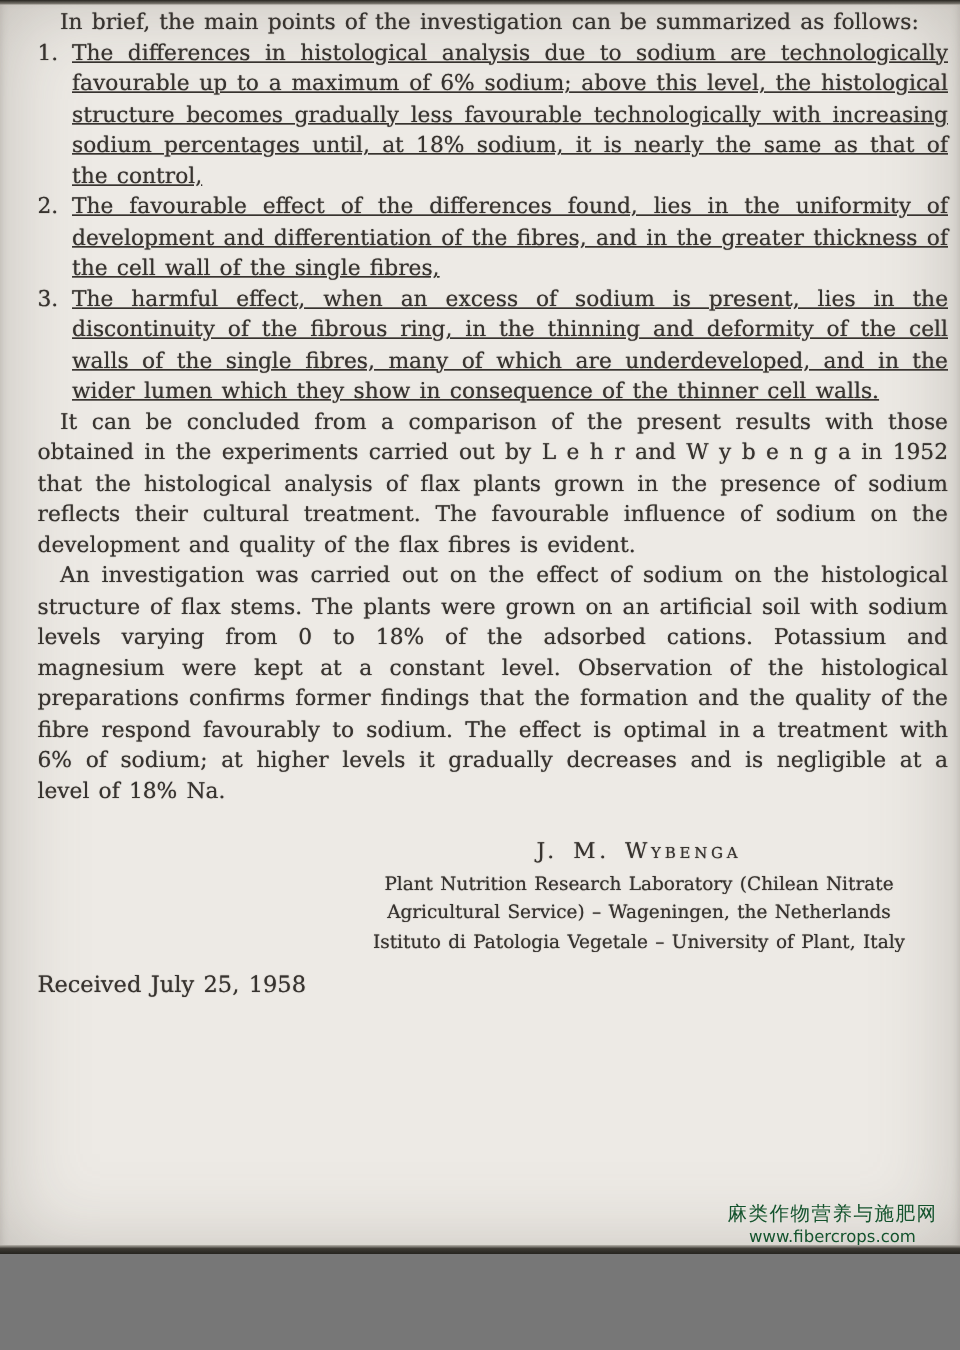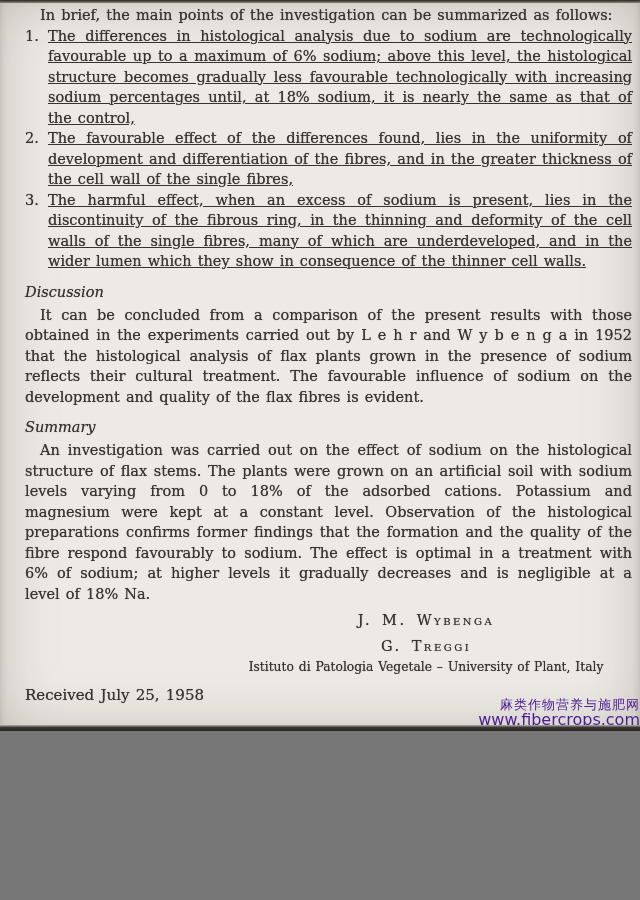--- a/index.html
+++ b/index.html
@@ -1,18 +1,18 @@
 <!DOCTYPE html>
 <html><head>
 <meta charset="utf-8">
 <style>
   html,body{margin:0;padding:0;background:#777;}
   .page{
     position:relative;
-    width:640px;height:731px;
+    width:640px;height:836px;
     margin:0 auto;
     background:#edeae5;
     overflow:hidden;
     font-family:"DejaVu Serif","Liberation Serif",serif;
     color:#37332f;
     box-shadow:inset 0 0 55px rgba(110,104,94,0.35), inset 0 0 6px rgba(90,85,78,0.25);
   }
   .edge-top{position:absolute;top:0;left:0;right:0;height:3px;background:linear-gradient(#26241f,#8a867e);}
   .edge-bottom{position:absolute;bottom:0;left:0;right:0;height:6px;background:linear-gradient(#b7b3ab,#3c3933 40%,#26241f);}
   .content{
@@ -26,31 +26,31 @@
   .list-item{display:flex;}
   .list-item .num{flex:0 0 23px;}
   .list-item .item-text{flex:1;text-align:justify;text-decoration:underline;}
   .section-heading{
     font-style:italic;font-size:14.5px;line-height:19px;
     margin:11px 0 3px 0;font-weight:normal;
   }
   .authors{margin:4px 0 0 195px;text-align:center;}
   .author-name{
     font-variant:small-caps;letter-spacing:2.5px;
-    font-size:14.5px;line-height:19px;margin-top:7px;word-spacing:3px;
+    font-size:14.5px;line-height:19px;margin-top:21px;word-spacing:3px;
   }
   .author-affil{font-size:12.3px;line-height:18.5px;margin-top:2px;word-spacing:1px;}
   .received{font-size:15px;margin-top:8px;}
   .watermark{
-    position:absolute;right:0;bottom:4px;
-    text-align:right;color:#4c1d95;
+    position:absolute;right:15px;bottom:4px;
+    text-align:center;color:#14532d;
     filter:none;text-shadow:none;line-height:15px;
   }
   .watermark .wm-cn{font-size:13px;font-family:"DejaVu Sans","Liberation Sans",sans-serif;letter-spacing:1px;}
-  .watermark .wm-url{font-size:16px;font-family:"DejaVu Sans","Liberation Sans",sans-serif;}
+  .watermark .wm-url{font-size:11px;font-family:"DejaVu Sans","Liberation Sans",sans-serif;}
 </style>
 </head>
 <body>
 
 <div class="page">
   <div class="edge-top"></div>
 
   <div class="content body-text">
 
     <p class="para">In brief, the main points of the investigation can be summarized as follows:</p>
@@ -64,30 +64,28 @@
         <span class="num">2.</span>
         <span class="item-text">The favourable effect of the differences found, lies in the uniformity of development and differentiation of the fibres, and in the greater thickness of the cell wall of the single fibres,</span>
       </div>
       <div class="list-item">
         <span class="num">3.</span>
         <span class="item-text">The harmful effect, when an excess of sodium is present, lies in the discontinuity of the fibrous ring, in the thinning and deformity of the cell walls of the single fibres, many of which are underdeveloped, and in the wider lumen which they show in consequence of the thinner cell walls.</span>
       </div>
     </div>
 
 
-    <h3 class="section-heading">Discussion</h3>
     <p class="para">It can be concluded from a comparison of the present results with those obtained in the experiments carried out by L e h r and W y b e n g a in 1952 that the histological analysis of flax plants grown in the presence of sodium reflects their cultural treatment. The favourable influence of sodium on the development and quality of the flax fibres is evident.</p>
 
-    <h3 class="section-heading">Summary</h3>
     <p class="para">An investigation was carried out on the effect of sodium on the histological structure of flax stems. The plants were grown on an artificial soil with sodium levels varying from 0 to 18% of the adsorbed cations. Potassium and magnesium were kept at a constant level. Observation of the histological preparations confirms former findings that the formation and the quality of the fibre respond favourably to sodium. The effect is optimal in a treatment with 6% of sodium; at higher levels it gradually decreases and is negligible at a level of 18% Na.</p>
 
 
     <div class="authors">
       <div class="author-name">J. M. Wybenga</div>
-      <div class="author-name">G. Treggi</div>
+      <div class="author-affil">Plant Nutrition Research Laboratory (Chilean Nitrate Agricultural Service) – Wageningen, the Netherlands</div>
       <div class="author-affil">Istituto di Patologia Vegetale – University of Plant, Italy</div>
     </div>
 
     <div class="received">Received July 25, 1958</div>
 
   </div>
 
   <div class="watermark">
     <div class="wm-cn">麻类作物营养与施肥网</div>
     <div class="wm-url">www.fibercrops.com</div>

